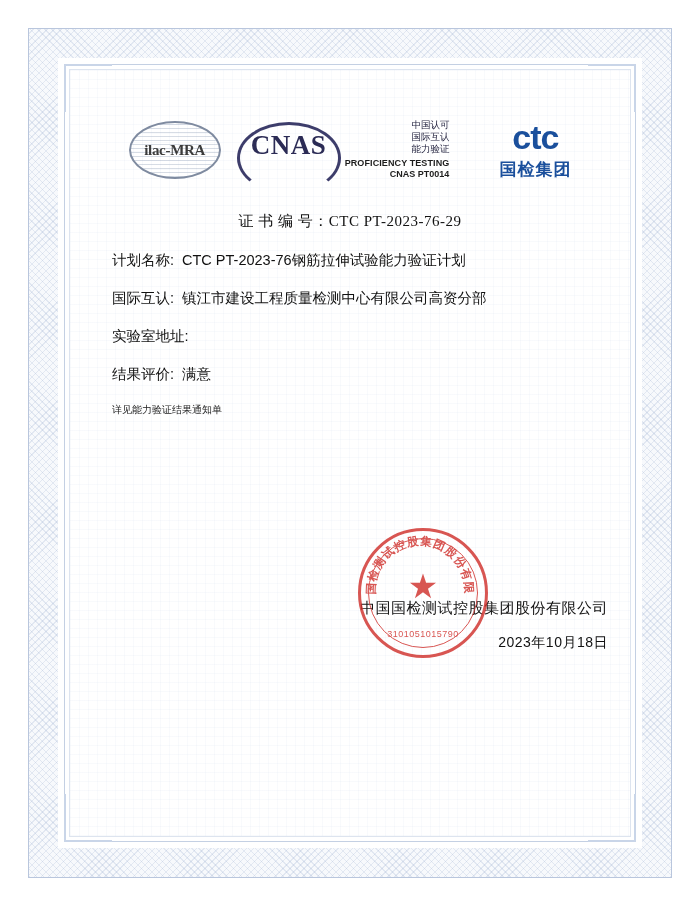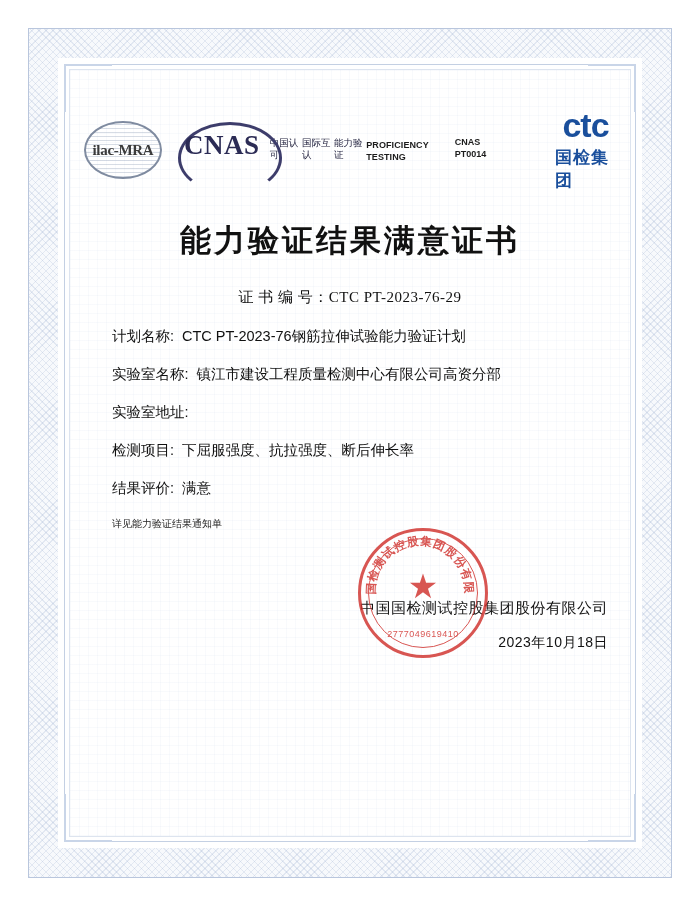--- a/index.html
+++ b/index.html
@@ -161,25 +161,26 @@
     text-align: center;
     font-family: "Liberation Serif", serif;
     font-size: 27px;
     font-weight: bold;
     color: #2b2b55;
     letter-spacing: 0.5px;
   }
 
   .cnas-text {
     display: flex;
-    flex-direction: row;
+    flex-direction: column;
     justify-content: center;
     font-size: 9px;
     color: #1c1c1c;
     line-height: 1.25;
+    align-items: flex-end;
   }
   .cnas-text .cn {
     font-family: "Liberation Sans", sans-serif;
     font-size: 9.5px;
     color: #23233f;
   }
   .cnas-text .pt {
     margin-top: 3px;
     font-size: 9px;
     font-weight: bold;
@@ -355,47 +356,42 @@
         </div>
       </div>
 
       <div class="logo-ctc">
         <div class="ctc-mark">ctc</div>
         <div class="ctc-cn">国检集团</div>
       </div>
 
     </div>
 
-    <div class="title">能力验证结果满意证书</div>
 
     <div class="cert-no">
       <span>证 书 编 号：</span><span>CTC PT-2023-76-29</span>
     </div>
 
     <div class="fields">
 
       <div class="field-row">
         <span class="field-label">计划名称:</span>
         <span class="field-value">CTC PT-2023-76钢筋拉伸试验能力验证计划</span>
       </div>
 
 
       <div class="field-row">
-        <span class="field-label">实验室名称:</span>
+        <span class="field-label">国际互认:</span>
         <span class="field-value">镇江市建设工程质量检测中心有限公司高资分部</span>
       </div>
 
       <div class="field-row">
         <span class="field-label">实验室地址:</span>
       </div>
 
-      <div class="field-row">
-        <span class="field-label">检测项目:</span>
-        <span class="field-value">下屈服强度、抗拉强度、断后伸长率</span>
-      </div>
 
       <div class="field-row">
         <span class="field-label">结果评价:</span>
         <span class="field-value">满意</span>
       </div>
 
       <div class="note">详见能力验证结果通知单</div>
     </div>
 
     <div class="sign-block">
@@ -407,17 +403,17 @@
       <div class="ring-inner"></div>
       <svg width="118" height="118" viewBox="0 0 118 118">
         <defs>
           <path id="sealArc" d="M 14,59 A 45,45 0 0 1 104,59"></path>
         </defs>
         <text>
           <textPath href="#sealArc" startOffset="50%" text-anchor="middle">中国国检测试控股集团股份有限公司</textPath>
         </text>
       </svg>
       <div class="star">★</div>
-      <div class="seal-code">2777049619410</div>
+      <div class="seal-code">3101051015790</div>
     </div>
 
   </div>
 </div>
 
 </body></html>

